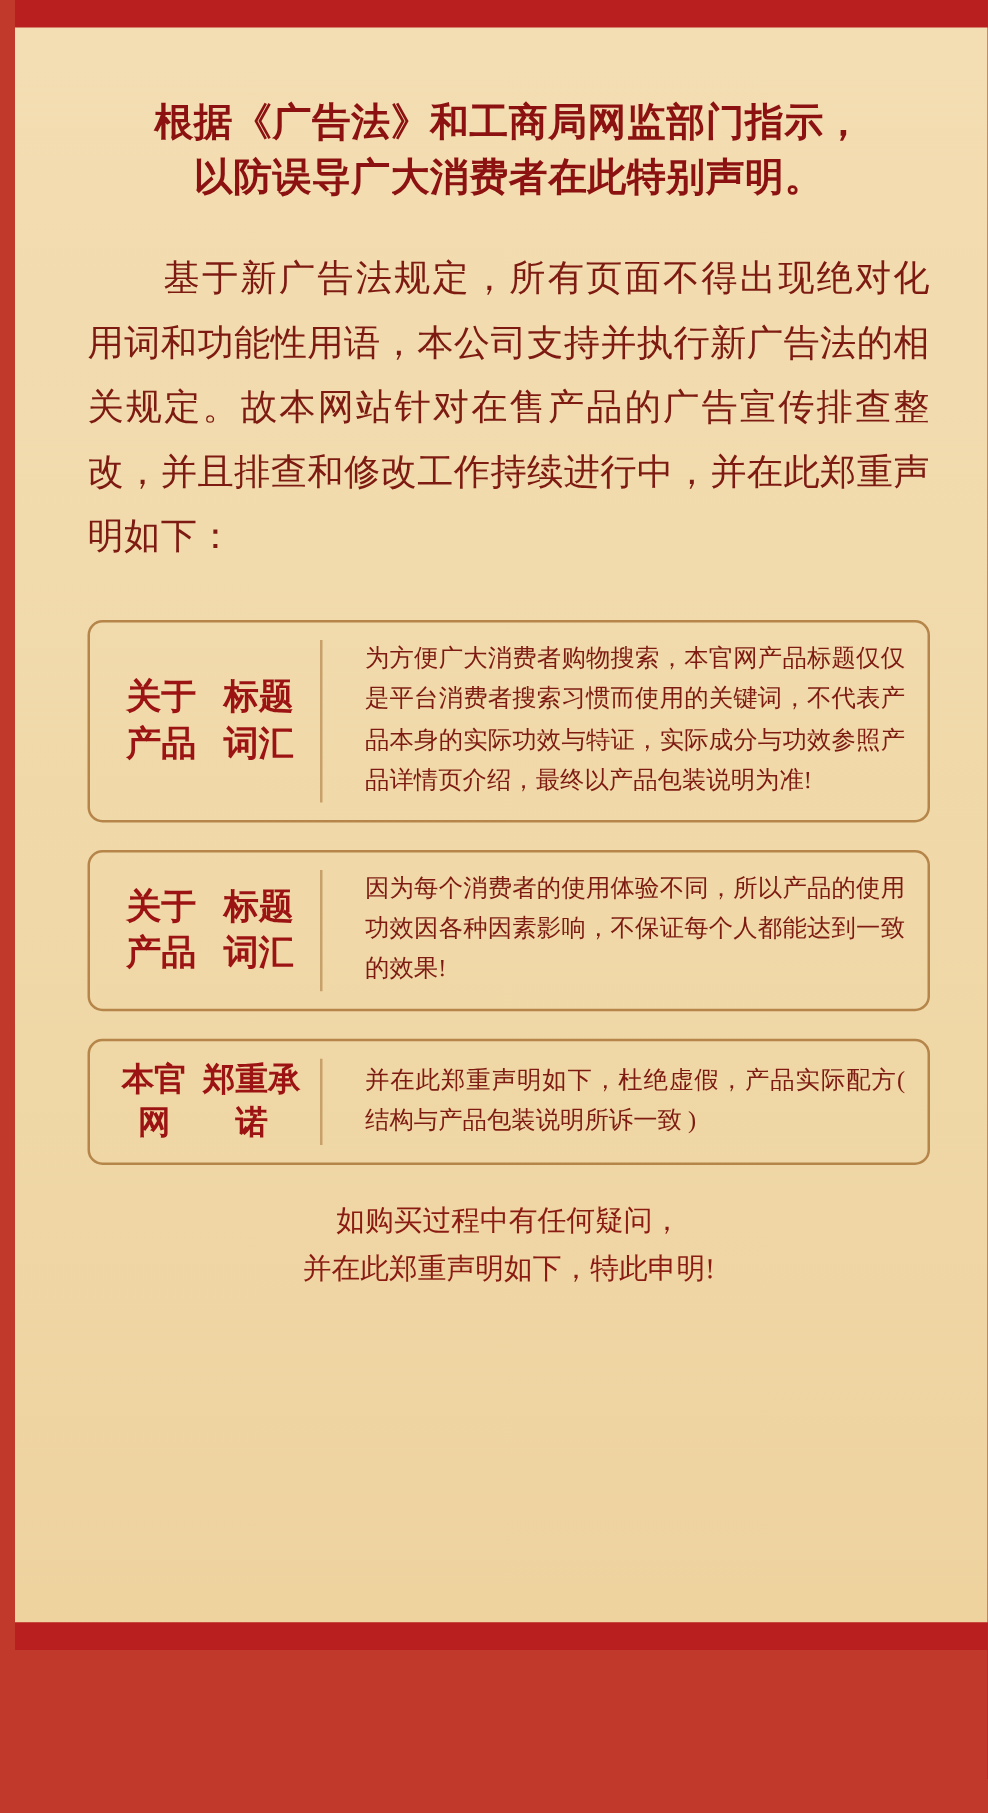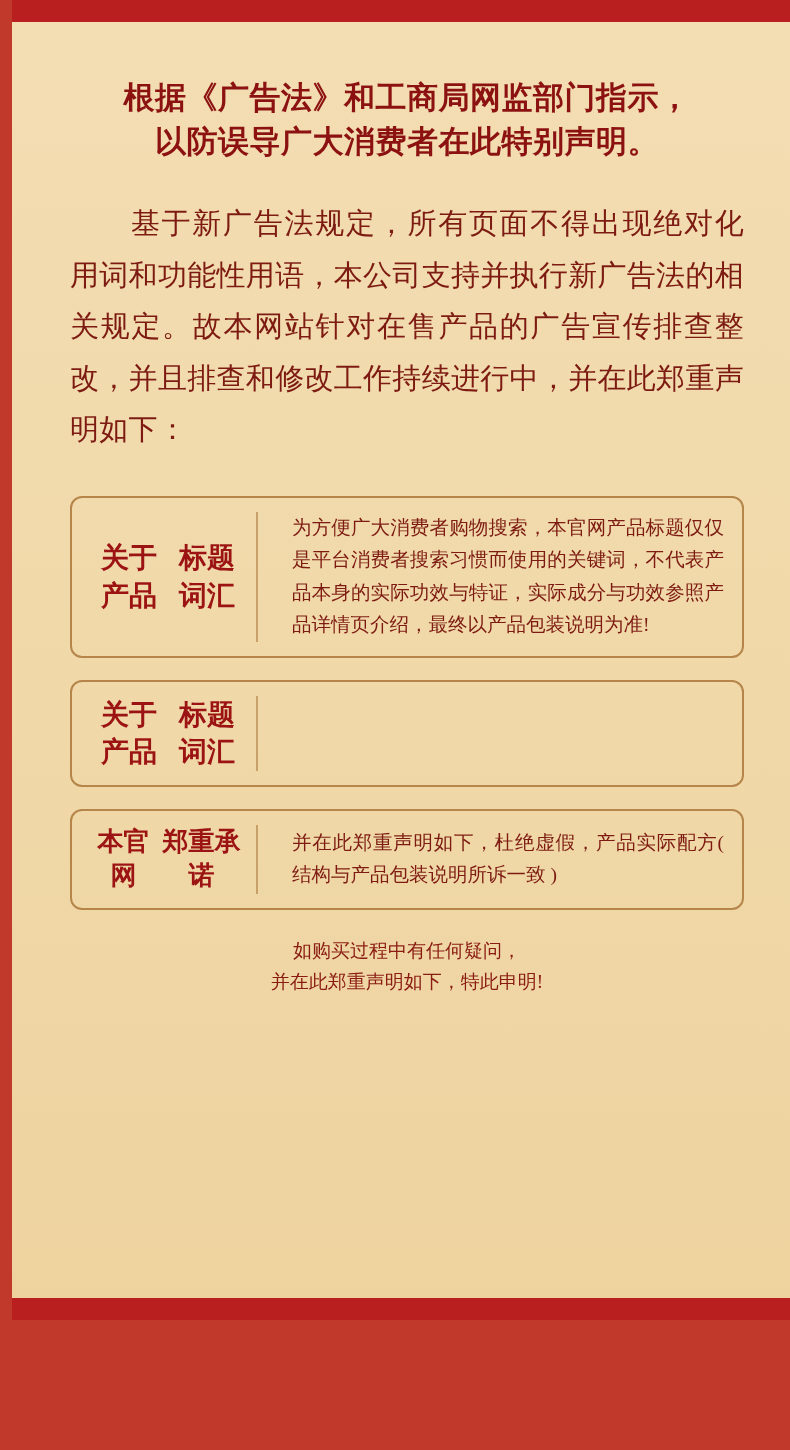--- a/index.html
+++ b/index.html
@@ -106,21 +106,21 @@
     text-align: justify;
     text-justify: inter-ideograph;
   }
   .card.card-promise .card-title {
     font-size: 26px;
   }
   .footer {
     margin-top: 26px;
     text-align: center;
     color: #8a1b12;
-    font-size: 19px;
+    font-size: 23px;
     line-height: 1.62;
   }
   .footer div {
     white-space: nowrap;
   }
 </style>
 </head>
 <body>
 
 <div class="page">
@@ -146,20 +146,21 @@
           <span>标题词汇</span>
         </div>
         <div class="card-body">为方便广大消费者购物搜索，本官网产品标题仅仅是平台消费者搜索习惯而使用的关键词，不代表产品本身的实际功效与特证，实际成分与功效参照产品详情页介绍，最终以产品包装说明为准!</div>
       </div>
 
       <div class="card card-effect">
         <div class="card-title">
           <span>关于产品</span>
           <span>标题词汇</span>
         </div>
+        <div class="card-body">因为每个消费者的使用体验不同，所以产品的使用功效因各种因素影响，不保证每个人都能达到一致的效果!</div>
       </div>
 
       <div class="card card-promise">
         <div class="card-title">
           <span>本官网</span>
           <span>郑重承诺</span>
         </div>
         <div class="card-body">并在此郑重声明如下，杜绝虚假，产品实际配方( 结构与产品包装说明所诉一致 )</div>
       </div>
 

